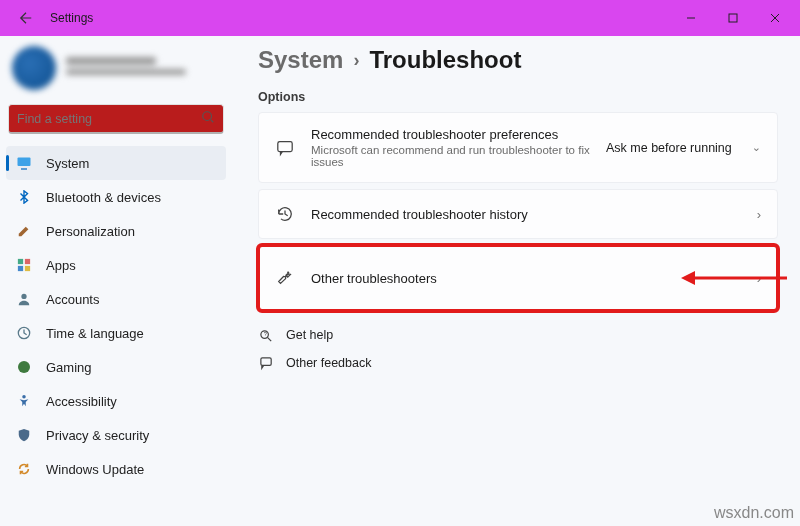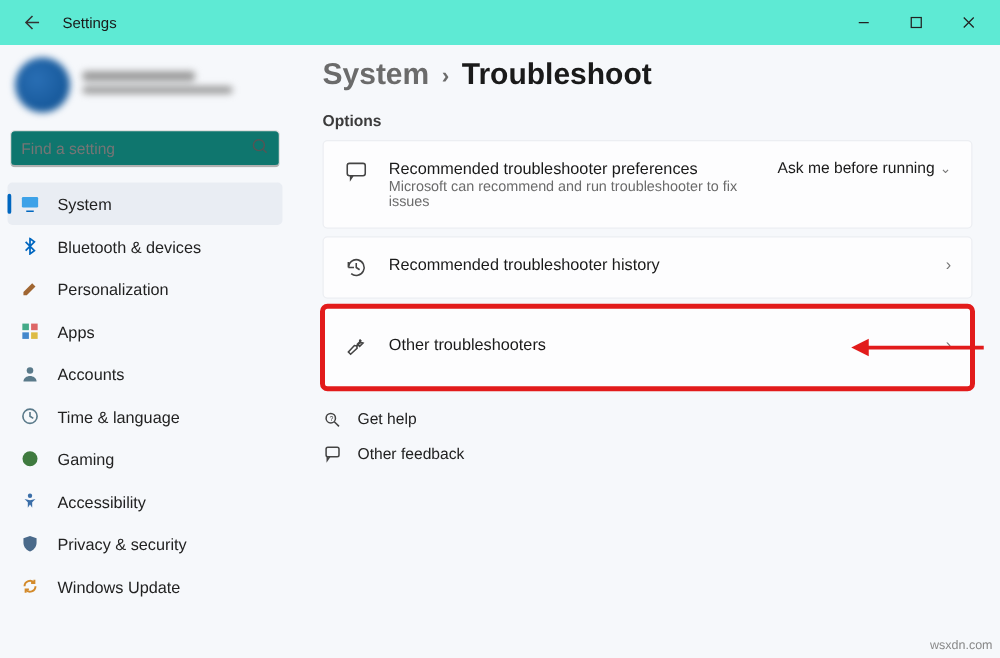--- a/index.html
+++ b/index.html
@@ -12,21 +12,21 @@
     height: 526px;
     overflow: hidden;
     position: relative;
   }
   
   .titlebar {
     display: flex;
     align-items: center;
     height: 36px;
     padding: 0 4px 0 12px;
-    background: #5eead4;
+    background: #d946ef;
   }
   .titlebar .back {
     width: 28px; height: 28px;
     display: flex; align-items: center; justify-content: center;
     color: #333;
   }
   .titlebar .title {
     margin-left: 10px;
     font-size: 12px;
     color: #1a1a1a;
@@ -67,21 +67,21 @@
   .userlines { filter: blur(3px); }
   .userline {
     background: #999;
     height: 8px;
     border-radius: 3px;
     margin-bottom: 4px;
   }
   .searchbox {
     display: flex;
     align-items: center;
-    background: #0f766e;
+    background: #b91c1c;
     border: 1px solid #e0e0e0;
     border-bottom: 2px solid #b0b0b0;
     border-radius: 4px;
     height: 30px;
     margin: 2px 2px 10px 2px;
     padding: 0 8px;
   }
   .searchbox input {
     flex: 1;
     border: none;
@@ -139,21 +139,21 @@
     font-weight: 600;
     color: #3b3b3b;
     margin-bottom: 8px;
   }
   .card {
     background: #fdfdfe;
     border: 1px solid #eceef2;
     border-radius: 4px;
     padding: 14px 16px;
     display: flex;
-    align-items: flex-start;
+    align-items: center;
     gap: 16px;
     margin-bottom: 6px;
     position: relative;
   }
   .card.highlighted {
     outline: 4px solid #e21b1b;
     outline-offset: -2px;
     padding-top: 22px;
     padding-bottom: 22px;
   }
@@ -162,21 +162,21 @@
     color: #444;
     display: flex; align-items: center; justify-content: center;
   }
   .card .cardbody { flex: 1; }
   .card .cardtitle { font-size: 13px; color: #1a1a1a; }
   .card .carddesc { font-size: 11.5px; color: #6b6b6b; margin-top: 2px; }
   .card .chev { color: #777; }
   .dropdownlike {
     display: flex;
     align-items: center;
-    gap: 4px;
+    gap: 20px;
     font-size: 12.5px;
     color: #1a1a1a;
   }
   .dropdownlike .chev { font-size: 11px; }
   .arrow {
     position: absolute;
     left: 420px;
     top: 50%;
     transform: translateY(-50%);
     pointer-events: none;
@@ -194,21 +194,21 @@
     font-size: 12.5px;
     color: #222;
   }
   .footerlinks .icon {
     width: 16px; height: 16px; color: #444;
     display: flex; align-items: center; justify-content: center;
   }
   .watermark {
     position: absolute;
     right: 6px; bottom: 4px;
-    font-size: 10px;
+    font-size: 16px;
     color: #888;
   }
 </style>
 </head>
 <body>
 
 <div class="titlebar">
   <div class="back">
     <svg width="14" height="14" viewBox="0 0 16 16" fill="none" stroke="currentColor" stroke-width="1.4">
         <path d="M8 2 2 8l6 6M2 8h12"></path>

